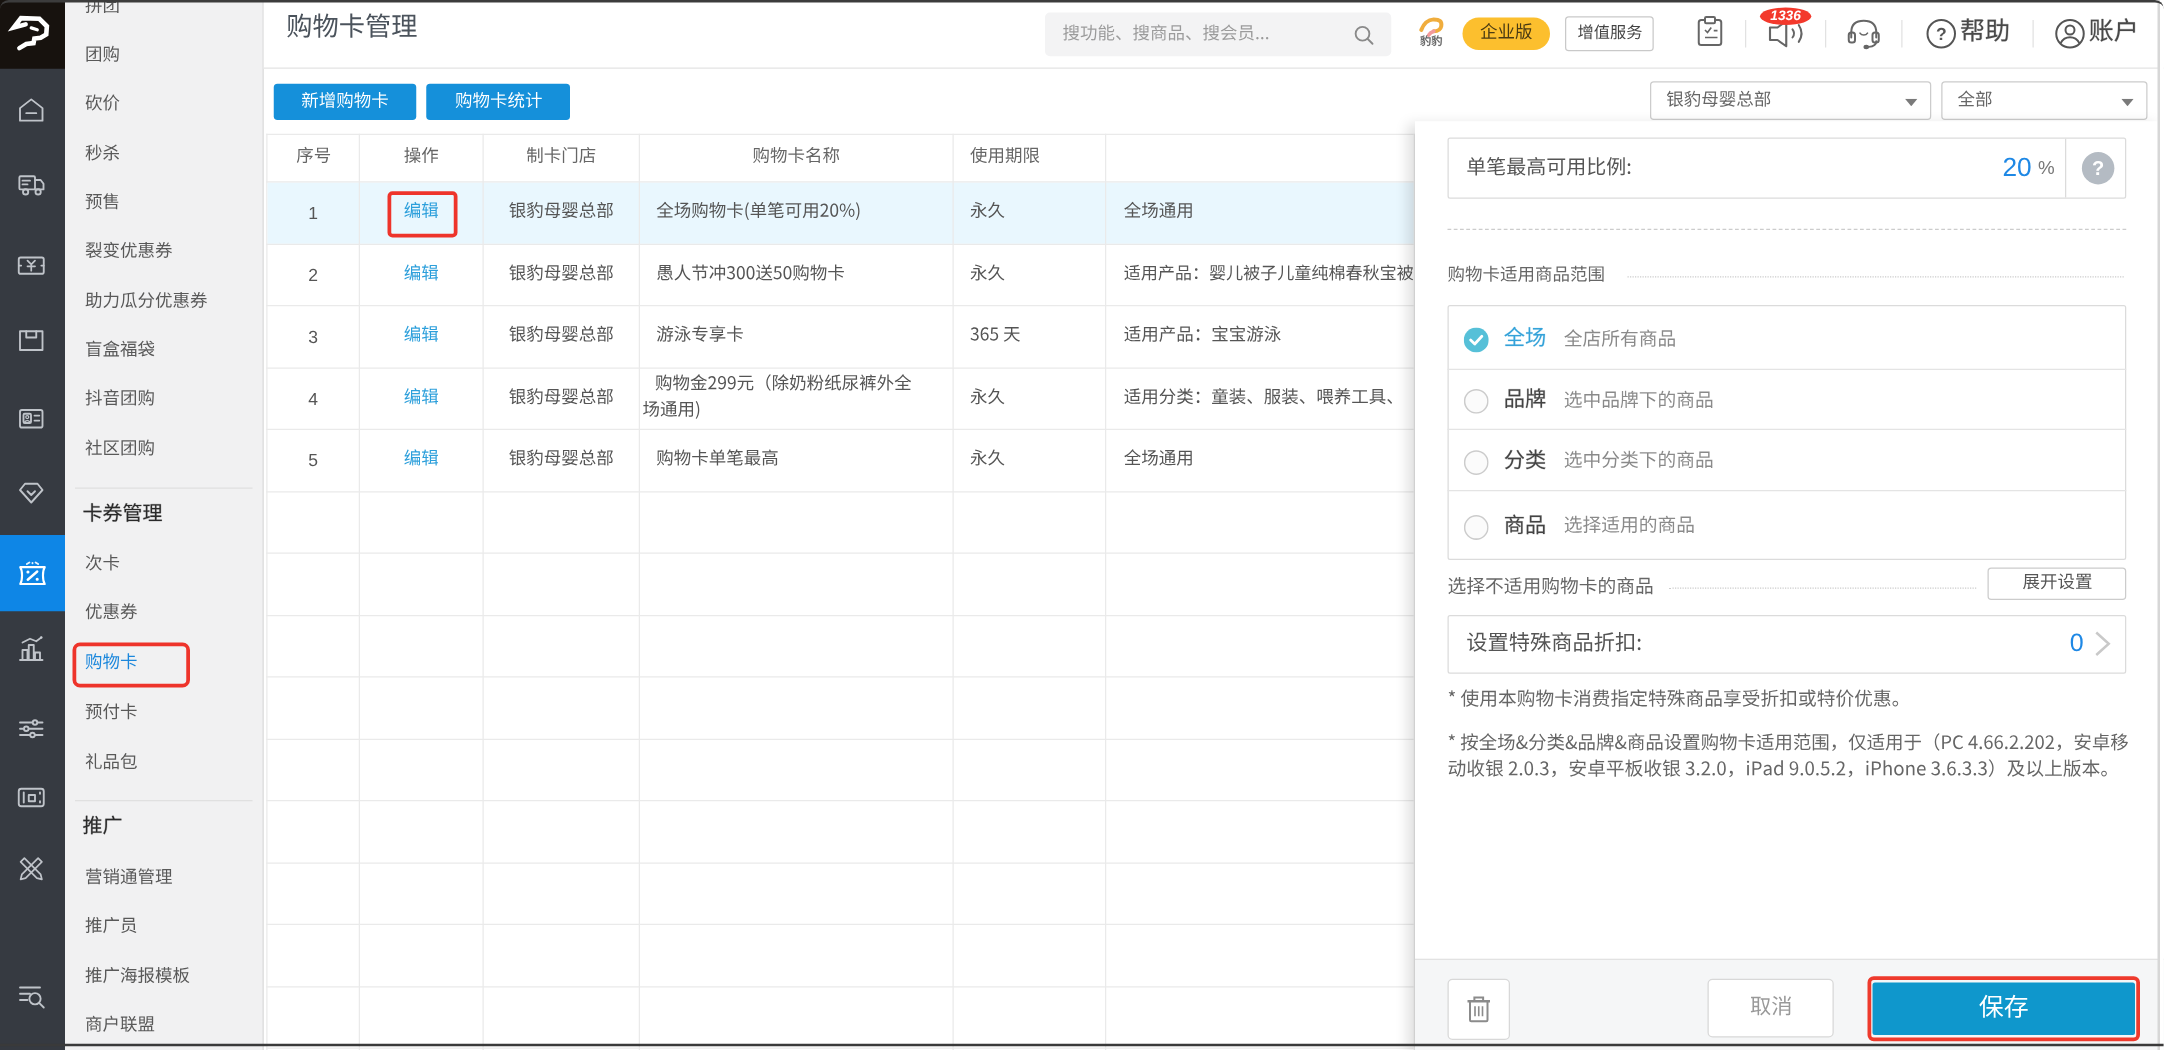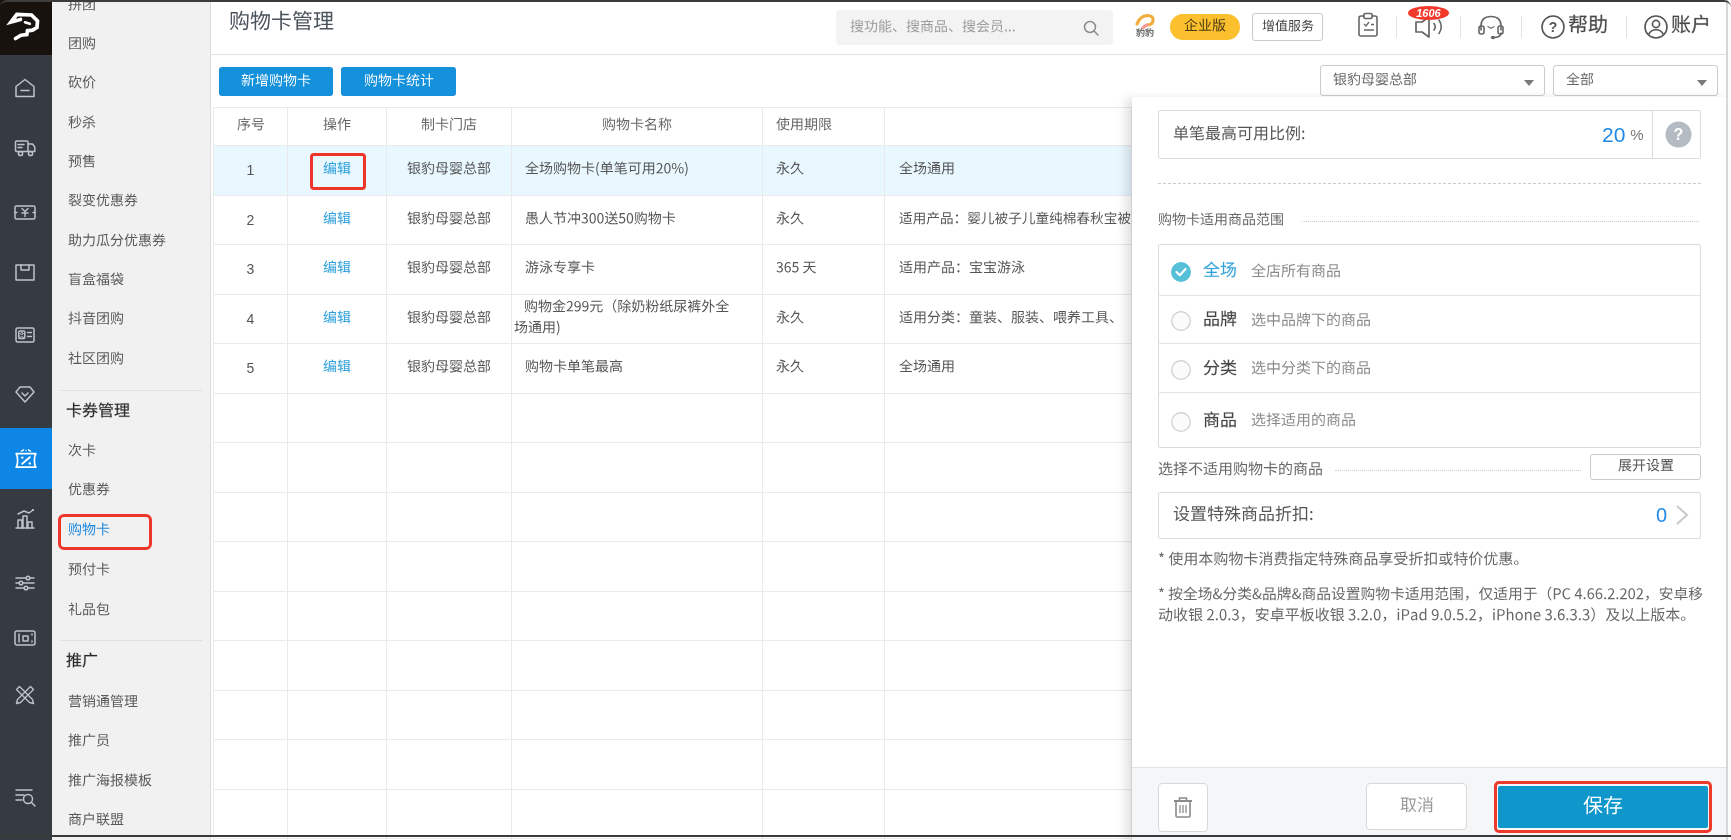--- a/index.html
+++ b/index.html
@@ -564,21 +564,21 @@
       <path d="M15 12.5 L18 12.5 M8 18 L18 18" stroke-width="1.3"></path>
     </svg></div>
 <div class="ab" style="left:1396px;top:16px;width:1px;height:22px;background:#e2e2e2"></div>
 <div class="ab" style="left:1460px;top:16px;width:1px;height:22px;background:#e2e2e2"></div>
 <div class="ab" style="left:1521px;top:16px;width:1px;height:22px;background:#e2e2e2"></div>
 <div class="ab" style="left:1626px;top:16px;width:1px;height:22px;background:#e2e2e2"></div>
 <div class="ab" style="left:1413px;top:13px"><svg width="36" height="28" viewBox="0 0 36 28" fill="none" stroke="#666" stroke-width="1.7" stroke-linecap="round" stroke-linejoin="round">
       <path d="M3 9 L3 19 L9 19 L16 24 L16 4 L9 9 Z"></path>
       <path d="M21 10.5 Q23.5 13.8 21 17 M26 7 Q30.5 13.8 26 20.5" stroke-width="1.6"></path>
     </svg></div>
-<div class="ab fxc" style="left:1408px;top:6px;width:41px;height:14px;background:#f3392c;border-radius:50%;color:#fff;font-size:11px;font-style:italic;font-weight:bold">1606</div>
+<div class="ab fxc" style="left:1408px;top:6px;width:41px;height:14px;background:#f3392c;border-radius:50%;color:#fff;font-size:11px;font-style:italic;font-weight:bold">1336</div>
 <div class="ab" style="left:1477px;top:13px"><svg width="28" height="29" viewBox="0 0 28 29" fill="none" stroke="#666" stroke-width="1.6" stroke-linecap="round" stroke-linejoin="round">
       <path d="M4 17 L4 13 Q4 3.5 14 3.5 Q24 3.5 24 13 L24 17"></path>
       <rect x="2" y="13" width="5" height="8" rx="2"></rect>
       <rect x="21" y="13" width="5" height="8" rx="2"></rect>
       <path d="M24 20 Q24 24 18 24.5"></path>
       <ellipse cx="16" cy="24.5" rx="2.2" ry="1.8" fill="#666" stroke="none"></ellipse>
       <path d="M11 13.5 Q12 15 14 15 Q16 15 17 13.5" stroke-width="1.3"></path>
     </svg></div>
 <div class="ab" style="left:1540px;top:14px"><svg width="26" height="26" viewBox="0 0 26 26" fill="none" stroke="#555" stroke-width="1.6">
       <circle cx="13" cy="13" r="11"></circle>

